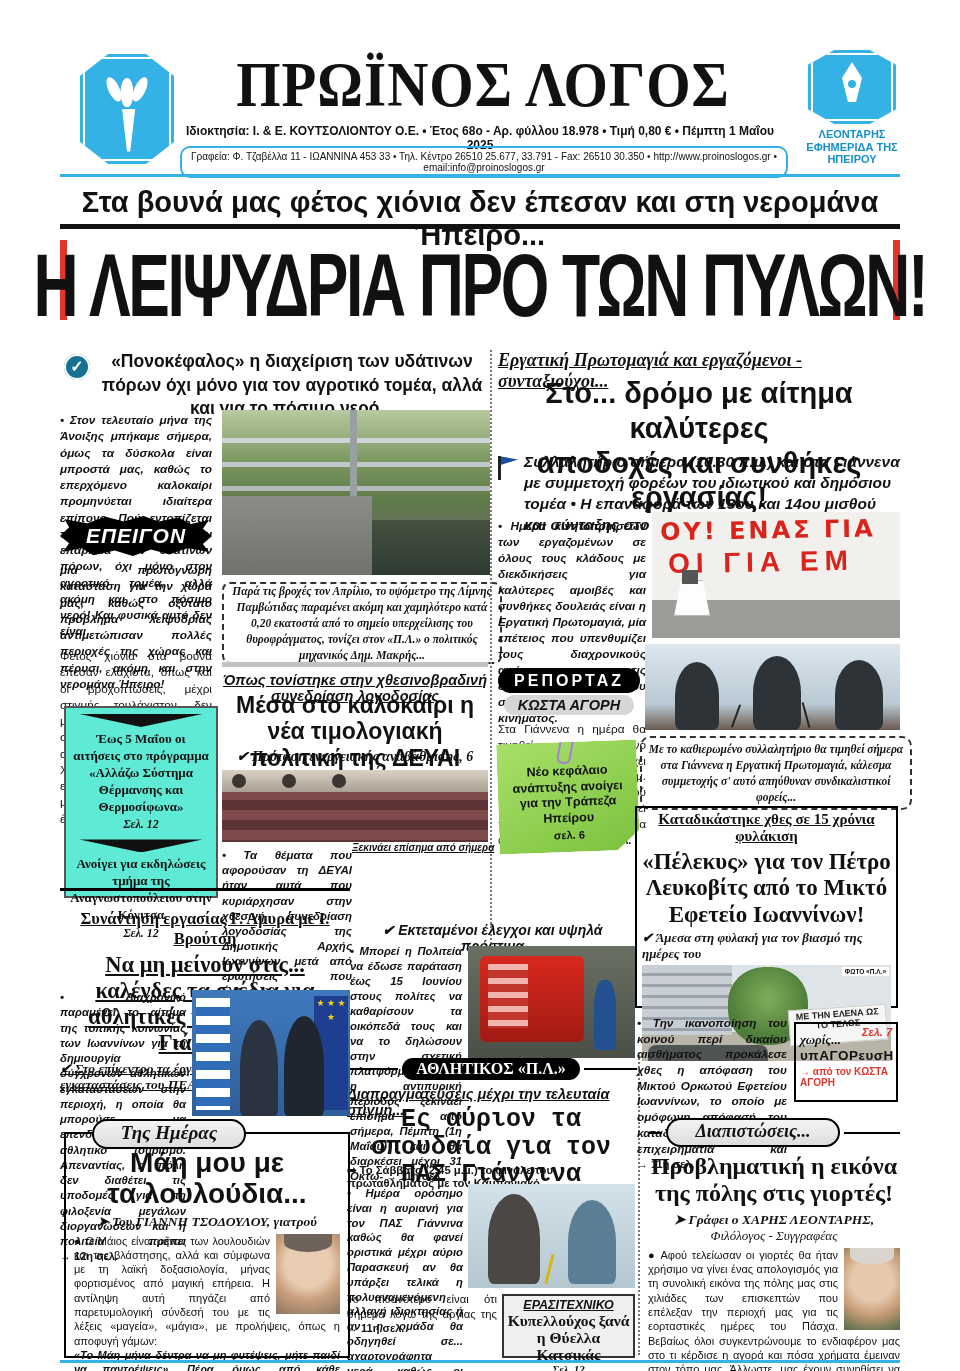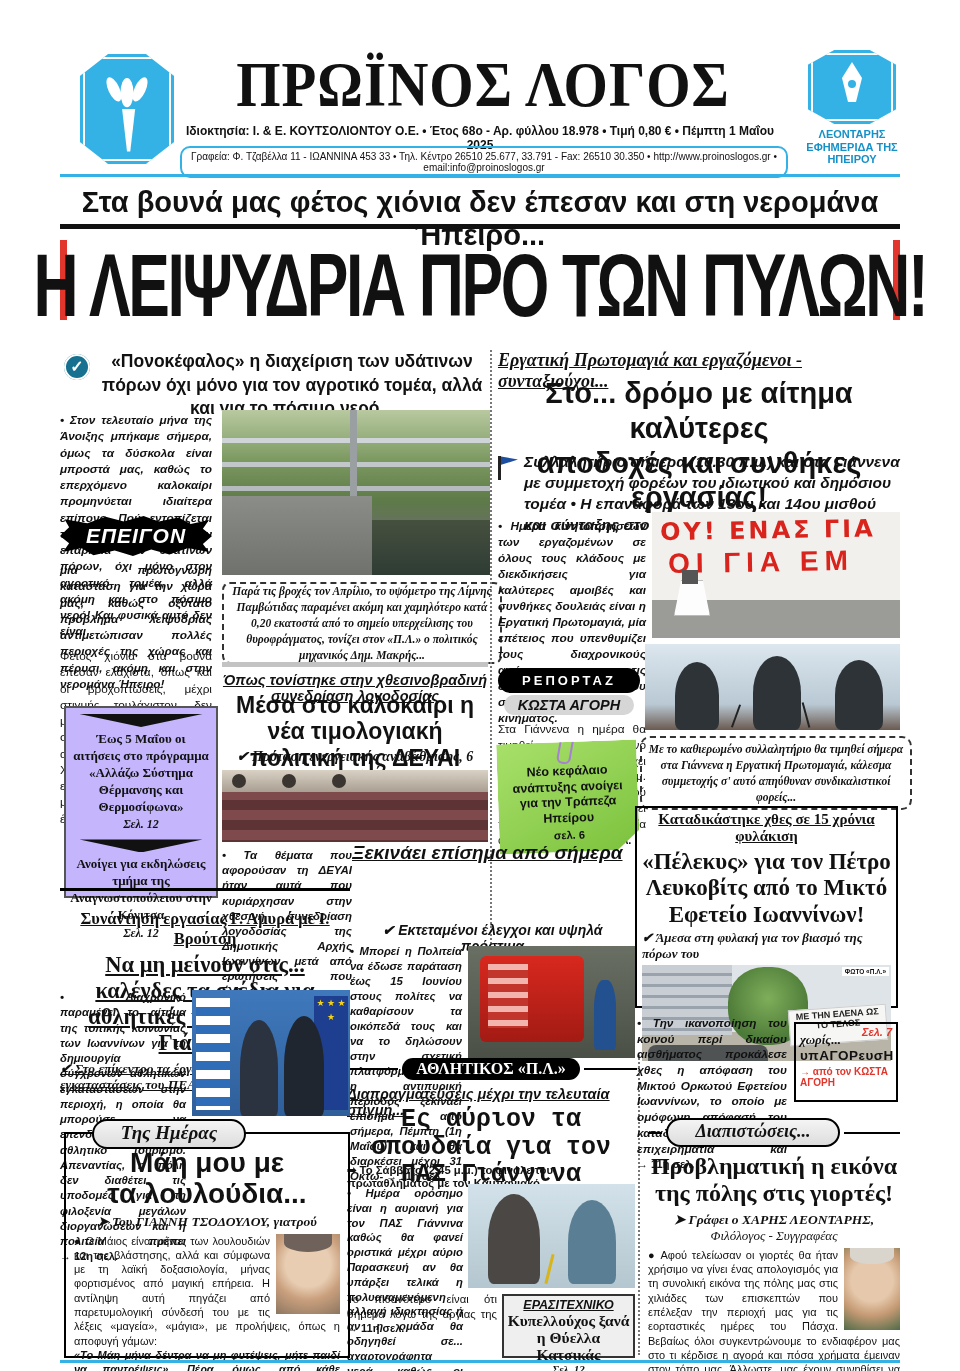--- a/index.html
+++ b/index.html
@@ -85,21 +85,21 @@
     <div class="abs" style="left:0;top:76px;width:100%;height:5px;background:#b5bbbd;"></div>
     <div class="abs" style="left:128px;top:0px;width:7px;height:90px;background:#9aa0a2;"></div>
     <div class="abs" style="left:0px;top:86px;width:150px;height:80px;background:linear-gradient(#8a8d88,#6f726c);"></div>
     <div class="abs" style="left:150px;top:110px;width:120px;height:60px;background:linear-gradient(#46503f,#2c3a33);"></div>
   </div>
 
   <div class="abs dashbox ctr ser it b" style="left:222px;top:582px;width:264px;height:74px;font-size:11.5px;line-height:1.4;display:flex;align-items:center;padding:2px 6px;">
     <span>Παρά τις βροχές τον Απρίλιο, το υψόμετρο της Λίμνης Παμβώτιδας παραμένει ακόμη και χαμηλότερο κατά 0,20 εκατοστά από το σημείο υπερχείλισης του θυροφράγματος, τονίζει στον «Π.Λ.» ο πολιτικός μηχανικός Δημ. Μακρής...</span>
   </div>
 
-  <div class="abs" style="left:64px;top:706px;width:150px;height:188px;border:2px solid #555;background:#c4b5fd;">
+  <div class="abs" style="left:64px;top:706px;width:150px;height:188px;border:2px solid #555;background:#5eead4;">
     <div class="chev" style="margin:6px auto 4px;width:82%;"></div>
     <div class="ser b ctr" style="font-size:13px;line-height:1.3;padding:0 6px;">Έως 5 Μαΐου οι αιτήσεις στο πρόγραμμα «Αλλάζω Σύστημα Θέρμανσης και Θερμοσίφωνα»</div>
     <div class="ser b it ctr" style="font-size:12px;margin-top:2px;">Σελ. 12</div>
     <div class="chev" style="margin:7px auto 4px;width:82%;"></div>
     <div class="ser b ctr" style="font-size:13px;line-height:1.3;padding:0 4px;">Ανοίγει για εκδηλώσεις τμήμα της Αναγνωστοπούλειου στην Κόνιτσα</div>
     <div class="ser b it ctr" style="font-size:12px;margin-top:2px;">Σελ. 12</div>
   </div>
 
   <div class="abs" style="left:222px;top:662px;width:266px;height:5px;background:#c3c3c3;"></div>
   <div class="abs ctr b it kick-ul" style="left:222px;top:672px;width:266px;font-size:14.5px;">Όπως τονίστηκε στην χθεσινοβραδινή συνεδρίαση λογοδοσίας</div>
@@ -123,21 +123,21 @@
   <div class="abs ctr b" style="left:498px;top:376px;width:402px;font-size:29px;line-height:1.2;">
     <div>Στο... δρόμο με αίτημα καλύτερες</div>
     <div>αποδοχές και συνθήκες εργασίας!</div>
   </div>
   <div class="abs" style="left:498px;top:452px;width:402px;">
     <div class="abs" style="left:0;top:4px;width:20px;height:14px;background:#1d4fa0;clip-path:polygon(0 0,100% 25%,0 70%);"></div>
     <div class="abs" style="left:0;top:4px;width:3px;height:24px;background:#222;"></div>
     <div class="b it" style="margin-left:26px;font-size:15.5px;line-height:1.35;">Συλλαλητήριο σήμερα (10.30 π.μ.) και στα Γιάννενα με συμμετοχή φορέων του ιδιωτικού και δημόσιου τομέα • Η επαναφορά των 13ου και 14ου μισθού και σύνταξης στο επίκεντρο των αιτημάτων</div>
   </div>
   <div class="abs just b it" style="left:498px;top:518px;width:148px;font-size:11.8px;line-height:1.36;">• Ημέρα κινητοποιήσεων των εργαζομένων σε όλους τους κλάδους με διεκδικήσεις για καλύτερες αμοιβές και συνθήκες δουλειάς είναι η Εργατική Πρωτομαγιά, μία επέτειος που υπενθυμίζει τους διαχρονικούς αγώνες και τις διεκδικήσεις του συνδικαλιστικού κινήματος.</div>
-  <div class="abs badge-rep" style="left:498px;top:668px;width:142px;height:25px;font-size:13px;line-height:25px;">ΡΕΠΟΡΤΑΖ</div>
+  <div class="abs badge-rep" style="left:498px;top:668px;width:142px;height:25px;font-size:16px;line-height:25px;">ΡΕΠΟΡΤΑΖ</div>
   <div class="abs ctr b it" style="left:504px;top:695px;width:130px;height:20px;background:#d6d6d6;border-radius:10px;font-size:14.5px;line-height:20px;">ΚΩΣΤΑ ΑΓΟΡΗ</div>
   <div class="abs just" style="left:498px;top:722px;width:148px;font-size:11.8px;line-height:1.34;">
     <span>Στα Γιάννενα η ημέρα θα τιμηθεί με το καθιερωμένο συλλαλητήριο, το οποίο έχει οριστεί για τις 10.30 π.μ. στην έδρα του Εργατικού Κέντρου και θα ακολουθήσει πορεία, στην οποία αναμένεται να</span>
     <span class="jump">→ 11η σελ.</span>
   </div>
 
   <div class="photo" style="left:652px;top:512px;width:248px;height:126px;background:linear-gradient(#f2f0ec 0 70%,#9b9b98 70% 100%);">
     <div class="abs b" style="left:8px;top:4px;width:240px;color:#d8241c;font-size:24px;letter-spacing:3px;transform:rotate(-1deg);font-family:'DejaVu Sans',sans-serif;">ΟΥ! ΕΝΑΣ ΓΙΑ</div>
     <div class="abs b" style="left:16px;top:34px;width:240px;color:#d8241c;font-size:28px;letter-spacing:6px;transform:rotate(-1deg);">ΟΙ ΓΙΑ ΕΜ</div>
     <div class="abs" style="left:22px;top:68px;width:34px;height:34px;background:#fdfdfd;border:1px solid #bbb;clip-path:polygon(20% 0,80% 0,100% 100%,0 100%);"></div>
@@ -157,42 +157,42 @@
 
   <div class="abs" style="left:498px;top:742px;width:140px;height:110px;background:linear-gradient(150deg,#a8e06a,#7cc23d);transform:rotate(-2deg);clip-path:polygon(0 0,100% 0,100% 82%,84% 100%,0 100%);box-shadow:2px 3px 4px rgba(0,0,0,.25);">
     <div class="abs" style="left:62px;top:-8px;width:10px;height:26px;border:2.5px solid #a77fd4;border-radius:6px;transform:rotate(12deg);background:transparent;"></div>
     <div class="b ctr" style="padding:22px 8px 0;font-size:12.5px;line-height:1.25;">Νέο κεφάλαιο ανάπτυξης ανοίγει για την Τράπεζα Ηπείρου</div>
     <div class="b ctr" style="font-size:11px;margin-top:2px;">σελ. 6</div>
   </div>
 
   <div class="abs" style="left:635px;top:806px;width:263px;height:202px;border:2.5px solid #000;padding:3px 5px;box-sizing:border-box;">
     <div class="ser b ctr kick-ul" style="font-size:15px;">Καταδικάστηκε χθες σε 15 χρόνια φυλάκιση</div>
     <div class="ser b ctr" style="font-size:23px;line-height:1.15;margin-top:4px;">«Πέλεκυς» για τον Πέτρο Λευκοβίτς από το Μικτό Εφετείο Ιωαννίνων!</div>
-    <div class="ser b it" style="font-size:13px;margin-top:2px;">✔ Άμεσα στη φυλακή για τον βιασμό της πόρων του</div>
+    <div class="ser b it" style="font-size:13px;margin-top:2px;">✔ Άμεσα στη φυλακή για τον βιασμό της ημέρες του</div>
     <div class="photo" style="position:relative;width:100%;height:96px;margin-top:3px;background:linear-gradient(#dfe4e8 0 70%,#b9b4a8 70% 100%);">
       <div class="abs" style="left:0;top:0;width:90px;height:70px;background:repeating-linear-gradient(180deg,#c9ced4 0 8px,#9aa2ab 8px 11px);"></div>
       <div class="abs" style="left:86px;top:2px;width:80px;height:78px;background:radial-gradient(circle at 50% 40%,#7fae5a,#4c7a38 70%);border-radius:45%;"></div>
       <div class="abs" style="right:2px;top:2px;background:#fff;font-size:6.5px;font-weight:bold;padding:1px 3px;">ΦΩΤΟ «Π.Λ.»</div>
       <div class="abs b" style="right:4px;bottom:18px;width:92px;height:30px;background:#f6f6f4;color:#222;font-size:9px;line-height:1.1;transform:rotate(-4deg);padding:2px;text-align:center;border:1px solid #ccc;">ΜΕ ΤΗΝ ΕΛΕΝΑ ΩΣ ΤΟ ΤΕΛΟΣ</div>
       <div class="abs sil" style="left:6px;bottom:0;width:120px;height:16px;border-radius:8px 8px 0 0;opacity:.75;"></div>
     </div>
   </div>
   <div class="abs just" style="left:637px;top:1016px;width:150px;font-size:11.8px;line-height:1.33;">
     <span class="b it">• Την ικανοποίηση του κοινού περί δικαίου αισθήματος προκάλεσε χθες η απόφαση του Μικτού Ορκωτού Εφετείου Ιωαννίνων, το οποίο με ομόφωνη απόφασή του καταδίκασε τον επιχειρηματία και</span>
     <span class="jump">→ 11η σελ.</span>
   </div>
 
   <div class="abs" style="left:794px;top:1022px;width:104px;height:80px;border:2px solid #000;padding:2px 4px;box-sizing:border-box;">
     <div class="b it" style="color:#e2352b;font-size:11px;text-align:right;">Σελ. 7</div>
     <div class="ser it b" style="font-size:13px;margin-top:-6px;">χωρίς...</div>
     <div class="b" style="font-size:13.5px;letter-spacing:.5px;">υπΑΓΟΡευσΗ</div>
     <div class="b" style="color:#e2352b;font-size:10px;margin-top:3px;">→ από τον ΚΩΣΤΑ ΑΓΟΡΗ</div>
   </div>
 
-  <div class="abs b it kick-ul" style="left:352px;top:842px;width:283px;font-size:19px;">Ξεκινάει επίσημα από σήμερα</div>
+  <div class="abs b it kick-ul" style="left:352px;top:842px;width:283px;font-size:10px;">Ξεκινάει επίσημα από σήμερα</div>
   <div class="abs ctr b it" style="left:350px;top:922px;width:285px;font-size:14px;">✔ Εκτεταμένοι έλεγχοι και υψηλά πρόστιμα</div>
   <div class="abs just it b" style="left:350px;top:944px;width:112px;font-size:11.3px;line-height:1.33;">
     <span>• Μπορεί η Πολιτεία να έδωσε παράταση έως 15 Ιουνίου στους πολίτες να καθαρίσουν τα οικόπεδά τους και να το δηλώσουν στην σχετική πλατφόρμα, ωστόσο η αντιπυρική περίοδος ξεκινάει επίσημα από σήμερα, Πέμπτη (1η Μαΐου) και θα διαρκέσει μέχρι 31 Οκτω-</span>
     <span class="jump">→ 11η σελ.</span>
   </div>
   <div class="photo" style="left:468px;top:946px;width:167px;height:112px;background:linear-gradient(#6a6f64,#4a5046);">
     <div class="abs" style="left:12px;top:10px;width:104px;height:86px;background:linear-gradient(#d8281e,#a21b14);border-radius:6px;"></div>
     <div class="abs" style="left:20px;top:18px;width:40px;height:64px;background:repeating-linear-gradient(180deg,#f3b4ae 0 6px,#c2352c 6px 14px);"></div>
     <div class="abs sil" style="left:126px;top:34px;width:22px;height:70px;border-radius:40% 40% 10% 10%;background:#23508f;"></div>
   </div>

